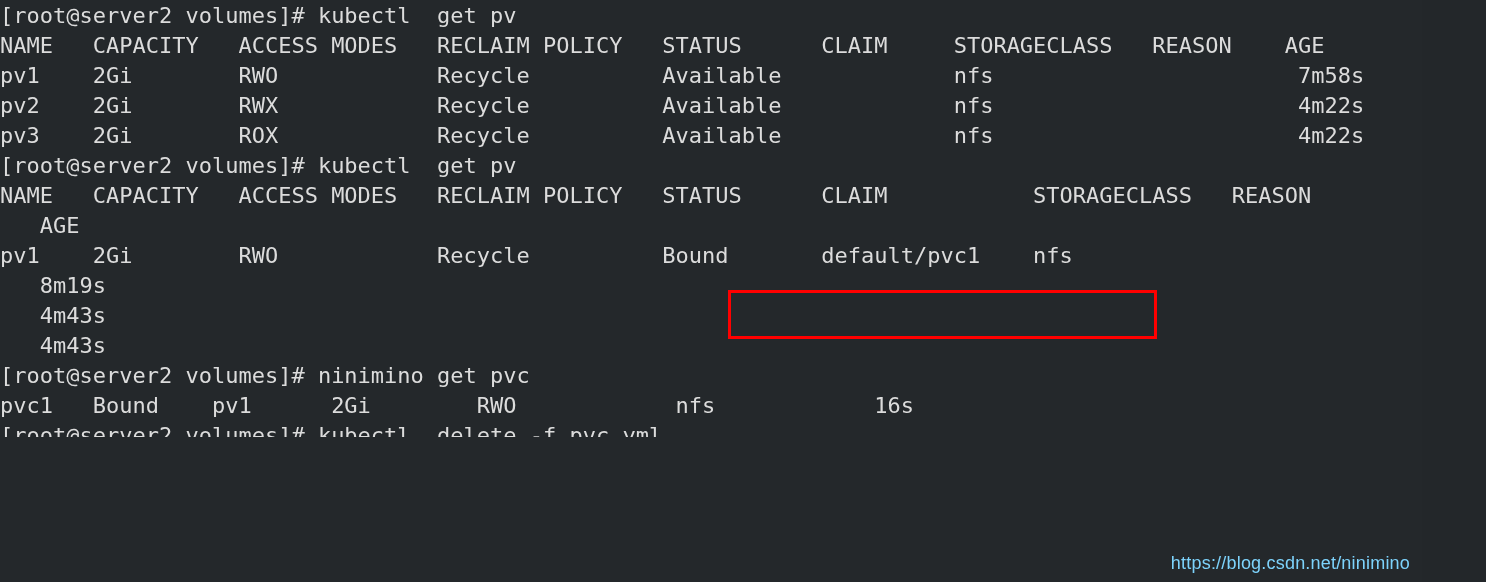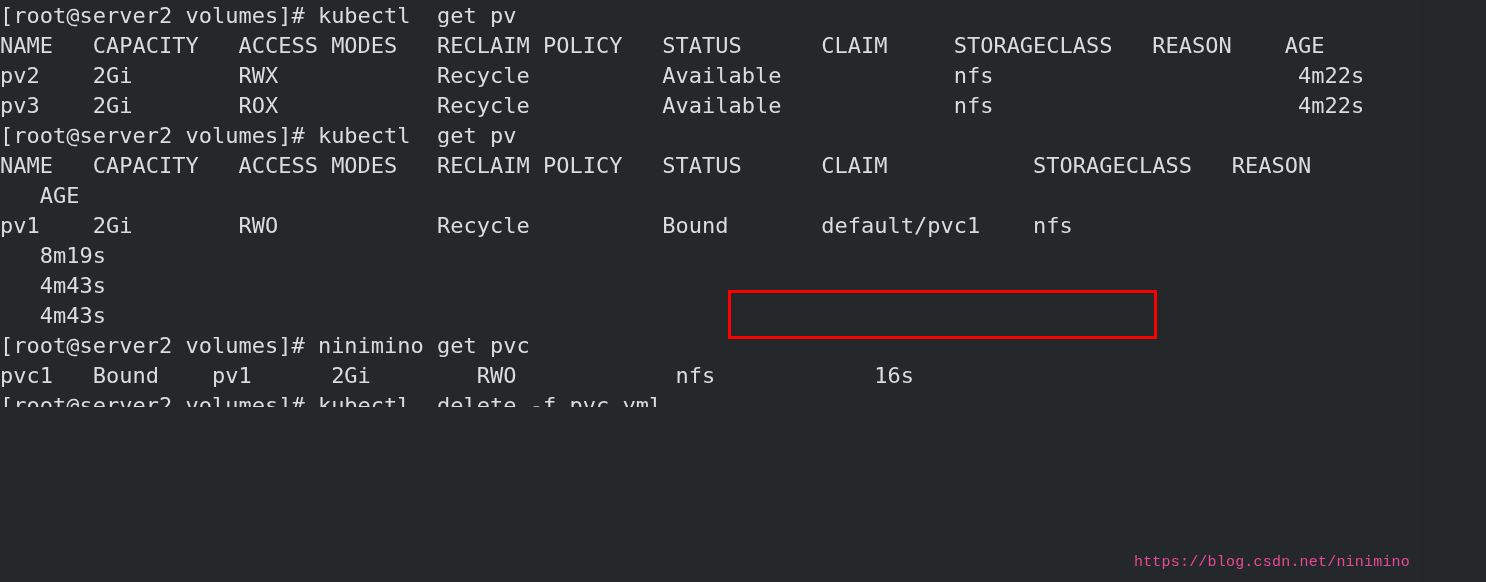--- a/index.html
+++ b/index.html
@@ -43,34 +43,35 @@
     width: 429px;
     height: 49px;
     border: 3px solid #ff0000;
     box-sizing: border-box;
     pointer-events: none;
   }
   .watermark {
     position: absolute;
     right: 12px;
     top: 548px;
-    font-family: Liberation Mono, monospace;
-    font-size: 15px;
-    color: #ec4899;
+    font-family: Liberation Sans, sans-serif;
+    font-size: 18px;
+    color: #7dd3fc;
     letter-spacing: 0.2px;
     white-space: nowrap;
   }
 </style>
 </head>
 <body>
 
 <div id="terminal">
   <div id="screen">
     <div class="line">[root@server2 volumes]# kubectl  get pv</div>
     <div class="line">NAME   CAPACITY   ACCESS MODES   RECLAIM POLICY   STATUS      CLAIM     STORAGECLASS   REASON    AGE</div>
+    <div class="line">pv1    2Gi        RWO            Recycle          Available             nfs                       7m58s</div>
     <div class="line">pv2    2Gi        RWX            Recycle          Available             nfs                       4m22s</div>
     <div class="line">pv3    2Gi        ROX            Recycle          Available             nfs                       4m22s</div>
     <div class="line">[root@server2 volumes]# kubectl  get pv</div>
     <div class="line">NAME   CAPACITY   ACCESS MODES   RECLAIM POLICY   STATUS      CLAIM           STORAGECLASS   REASON</div>
     <div class="line">   AGE</div>
     <div class="line">pv1    2Gi        RWO            Recycle          Bound       default/pvc1    nfs</div>
     <div class="line">   8m19s</div>
     <div class="line">   4m43s</div>
     <div class="line">   4m43s</div>
     <div class="line">[root@server2 volumes]# ninimino get pvc</div>

